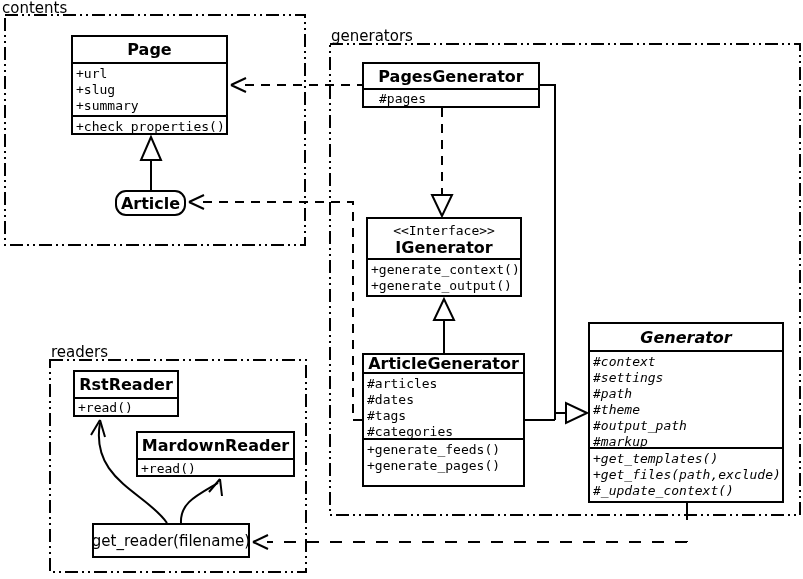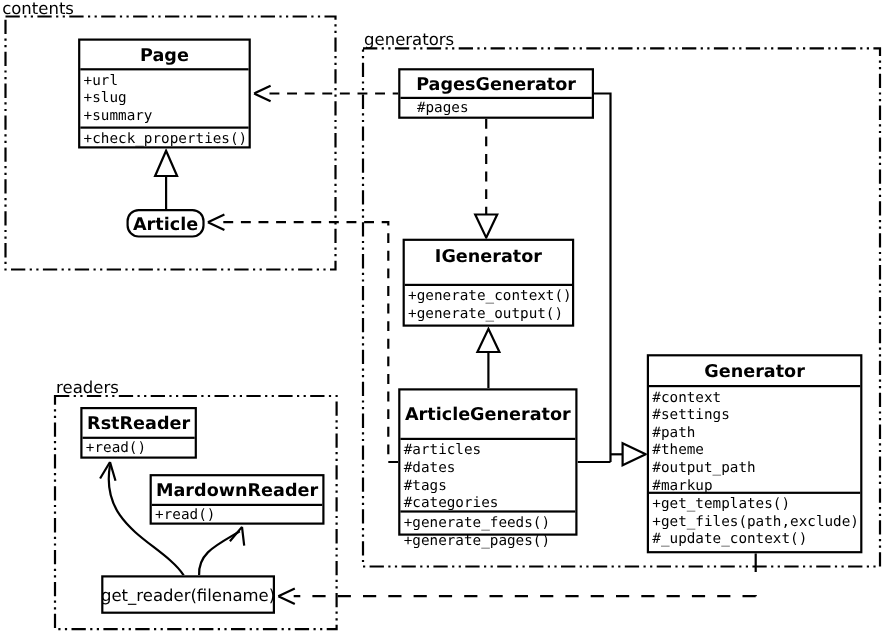--- a/index.html
+++ b/index.html
@@ -100,43 +100,44 @@
 
   <div class="cls" style="left:362px;top:62px;width:178px;height:46px;">
     <div class="title" style="height:24px;">PagesGenerator</div>
     <div class="compart" style="height:18px;">
       <div class="mrow" style="line-height:14px;margin-left:12px;">#pages</div>
     </div>
   </div>
 
   <div class="cls" style="left:366px;top:217px;width:156px;height:80px;">
     <div style="height:39px;padding-top:4px;box-sizing:border-box;">
+      <div class="stereo">&lt;&lt;Interface&gt;&gt;</div>
       <div class="title" style="height:19px;">IGenerator</div>
     </div>
     <div class="compart" style="height:37px;">
       <div class="mrow">+generate_context()</div>
       <div class="mrow">+generate_output()</div>
     </div>
   </div>
 
   <div class="cls" style="left:362px;top:353px;width:163px;height:134px;">
-    <div class="title" style="height:43px;">ArticleGenerator</div>
+    <div class="title" style="height:17px;">ArticleGenerator</div>
     <div class="compart" style="height:66px;">
       <div class="mrow">#articles</div>
       <div class="mrow">#dates</div>
       <div class="mrow">#tags</div>
       <div class="mrow">#categories</div>
     </div>
     <div class="compart" style="height:37px;">
       <div class="mrow">+generate_feeds()</div>
       <div class="mrow">+generate_pages()</div>
     </div>
   </div>
 
-  <div class="cls" style="left:588px;top:322px;width:196px;height:181px;">
+  <div class="cls" style="left:588px;top:322px;width:196px;height:181px;font-style:italic;">
     <div class="title" style="height:26px;">Generator</div>
     <div class="compart" style="height:97px;">
       <div class="mrow">#context</div>
       <div class="mrow">#settings</div>
       <div class="mrow">#path</div>
       <div class="mrow">#theme</div>
       <div class="mrow">#output_path</div>
       <div class="mrow">#markup</div>
     </div>
     <div class="compart" style="height:54px;">

